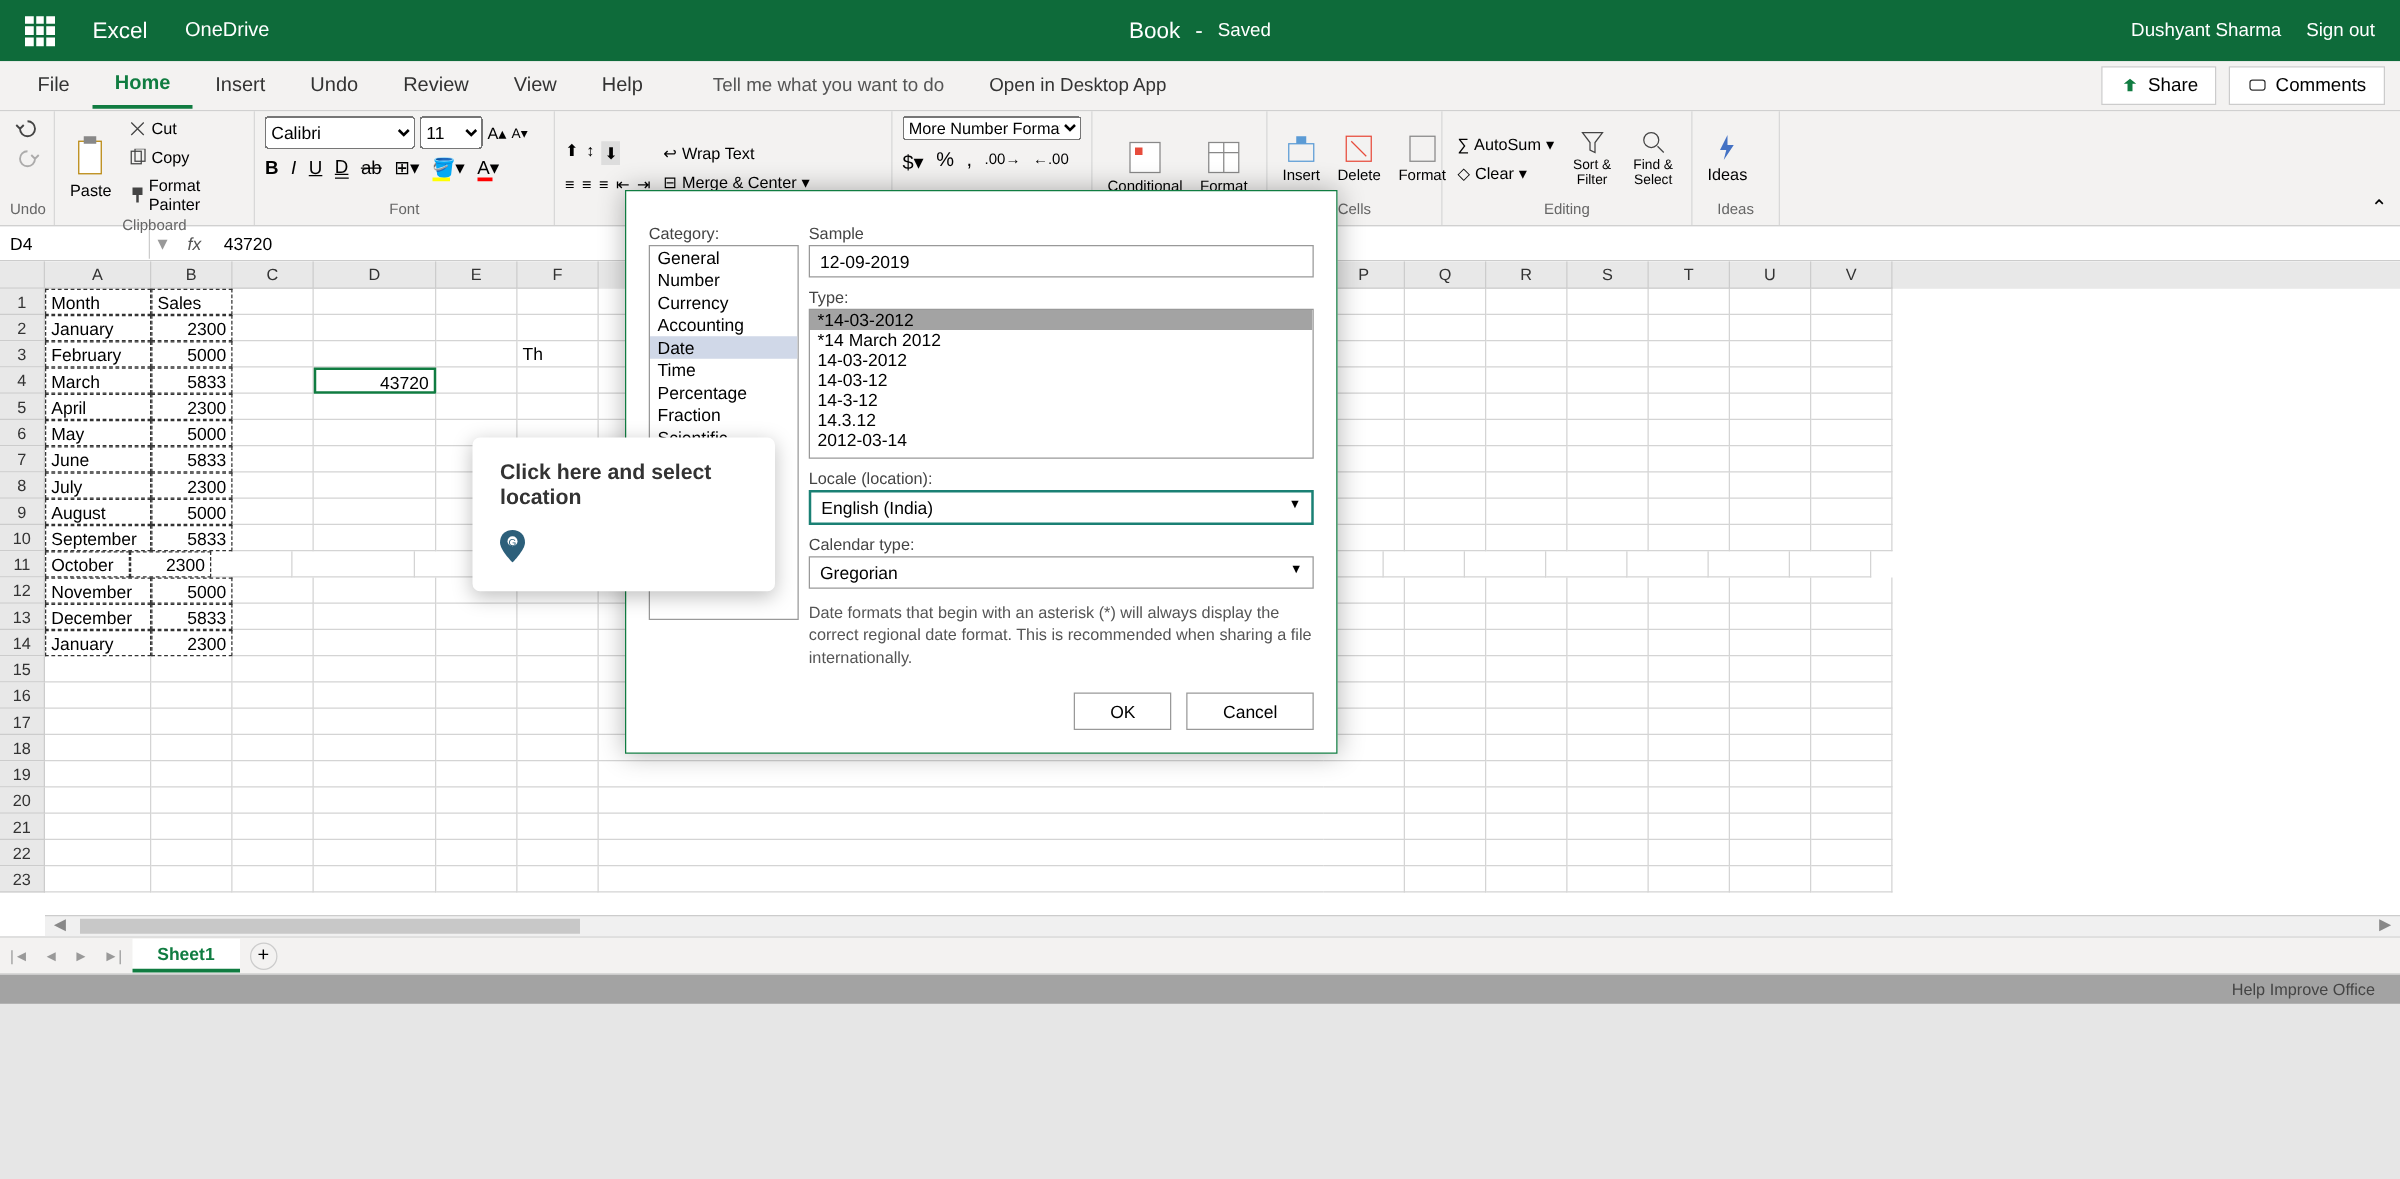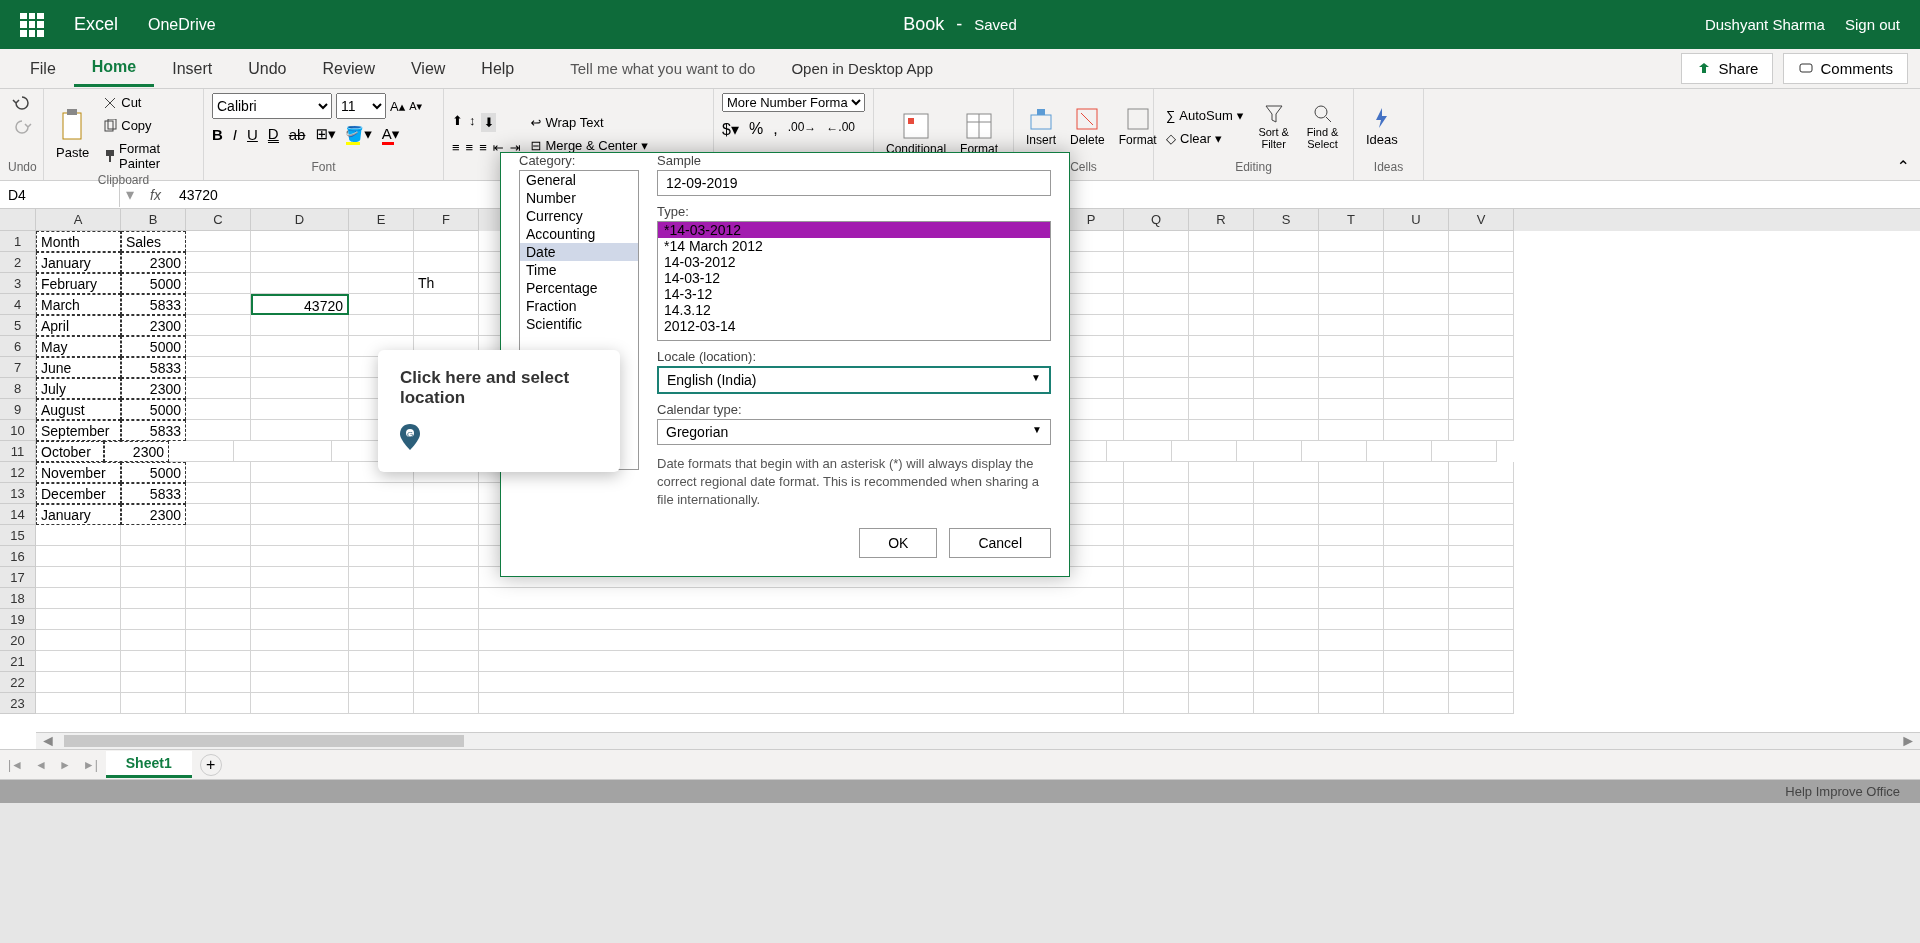--- a/index.html
+++ b/index.html
@@ -57,31 +57,31 @@
 .sheet-tabs { background: #f3f2f1; height: 30px; display: flex; align-items: center; border-top: 1px solid #ccc; padding: 0 8px; gap: 8px; }
 .sheet-nav { display: flex; gap: 12px; color: #999; font-size: 12px; }
 .sheet-tab { padding: 4px 20px; background: white; border-bottom: 3px solid #107c41; font-size: 14px; font-weight: 600; color: #107c41; }
 .add-sheet { width: 22px; height: 22px; border: 1px solid #ccc; border-radius: 50%; text-align: center; line-height: 20px; cursor: pointer; }
 
 .statusbar { background: #a3a3a3; height: 24px; display: flex; align-items: center; justify-content: flex-end; padding: 0 20px; border-top: 1px solid #ccc; font-size: 13px; color: #444; }
 
 .dialog { position: absolute; left: 500px; top: 152px; width: 570px; background: white; border: 1px solid #107c41; box-shadow: 0 0 20px rgba(0,0,0,0.3); z-index: 100; }
 .dialog-title { padding: 14px 18px 10px; font-size: 17px; color: #333; display: flex; justify-content: space-between; }
 .dialog-close { cursor: pointer; font-size: 18px; color: #666; }
-.dialog-body { padding: 0 18px 18px; display: flex; gap: 18px; }
+.dialog-body { padding: 0 18px 18px; display: flex; gap: 8px; margin-top: 26px; }
 .category-col { width: 120px; }
 .field-label { font-size: 13px; color: #444; margin-bottom: 2px; }
 .listbox { border: 1px solid #999; height: 300px; overflow-y: auto; font-size: 14px; }
 .listbox-item { padding: 1px 6px; cursor: pointer; }
 .listbox-item.selected { background: #d0d8e8; }
 .right-col { flex: 1; }
 .sample-box { border: 1px solid #999; padding: 4px 8px; font-size: 14px; margin-bottom: 8px; }
 .type-list { border: 1px solid #999; height: 120px; font-size: 14px; margin-bottom: 8px; overflow-y: scroll; }
 .type-list-item { padding: 0px 6px; cursor: pointer; }
-.type-list-item.selected { background: #a21caf; }
+.type-list-item.selected { background: #a3a3a3; }
 .dropdown { width: 100%; border: 2px solid #1a8074; padding: 4px 8px; font-size: 14px; background: white; margin-bottom: 8px; position: relative; }
 .dropdown.plain { border: 1px solid #999; }
 .dropdown::after { content: '▼'; position: absolute; right: 8px; font-size: 10px; }
 .help-text { font-size: 13px; color: #555; line-height: 1.4; margin-top: 10px; }
 .dialog-buttons { display: flex; justify-content: flex-end; gap: 12px; padding: 0 18px 18px; }
 .dialog-btn { border: 1px solid #999; background: white; padding: 6px 28px; font-size: 14px; cursor: pointer; }
 
 .tooltip { position: absolute; left: 378px; top: 350px; background: white; border-radius: 6px; box-shadow: 0 4px 16px rgba(0,0,0,0.25); padding: 18px 22px; z-index: 200; width: 242px; }
 .tooltip-text { font-size: 17px; font-weight: 600; color: #333; }
 .tooltip-icon { margin-top: 16px; }

